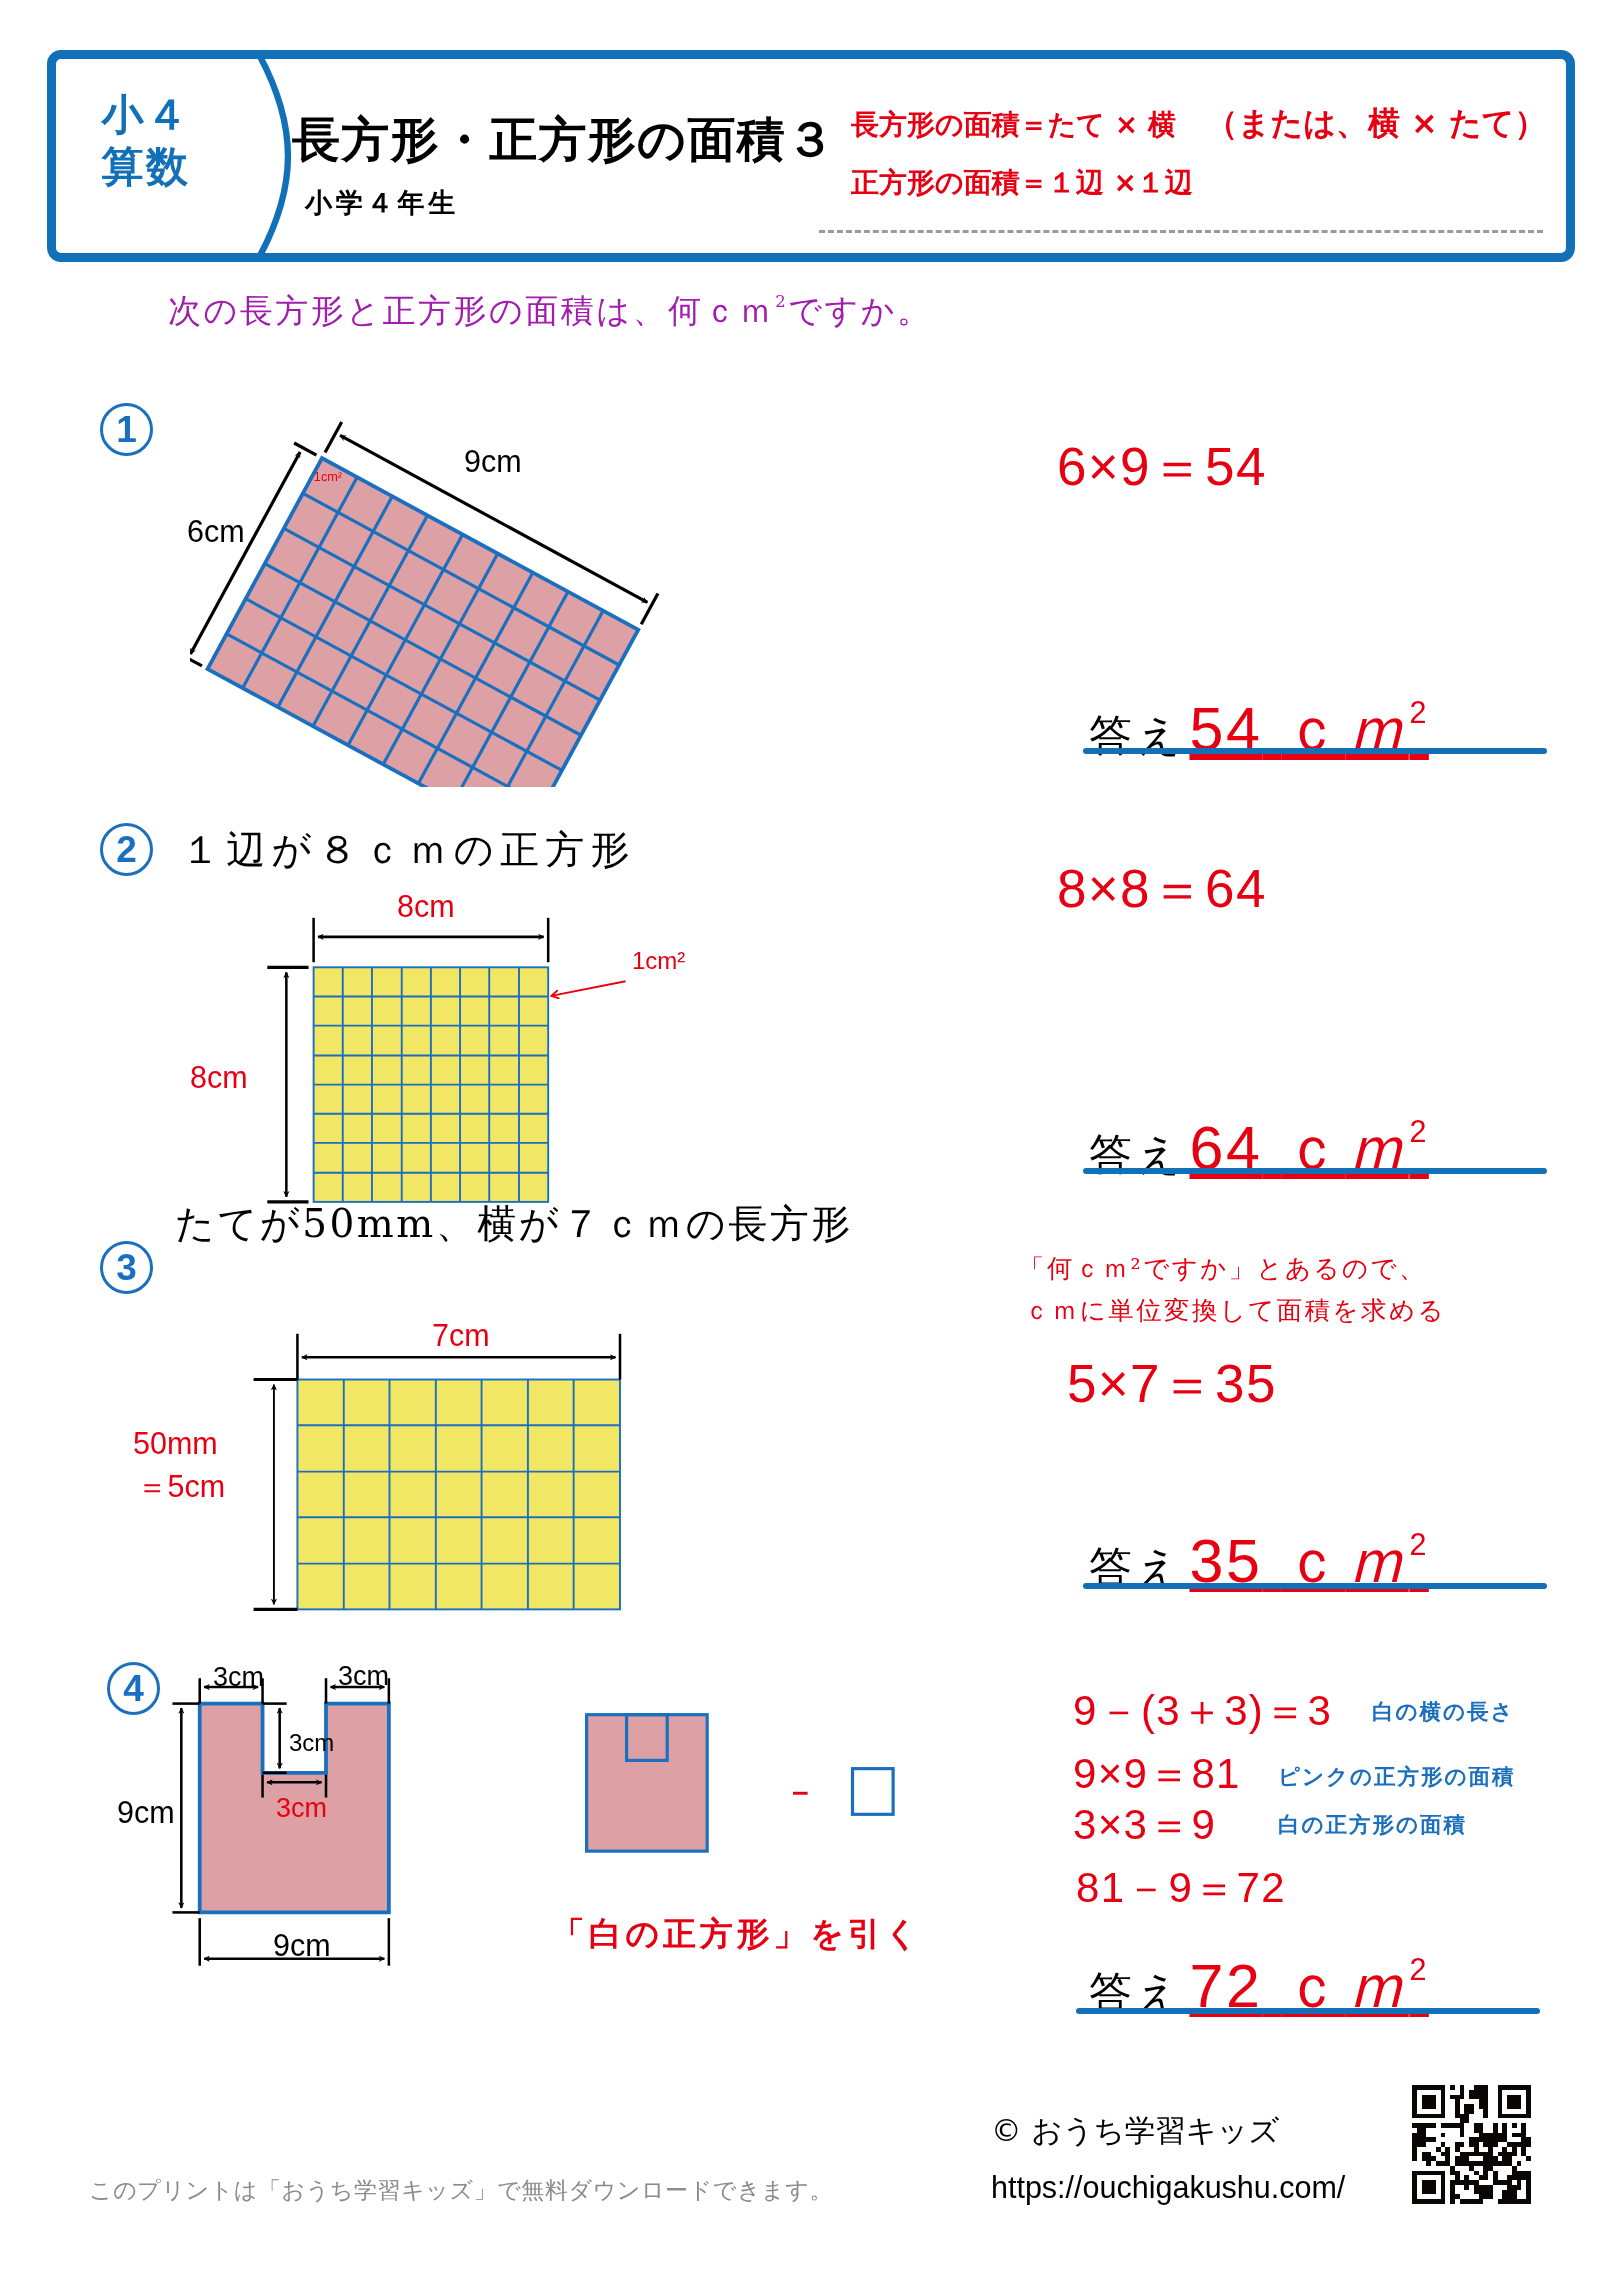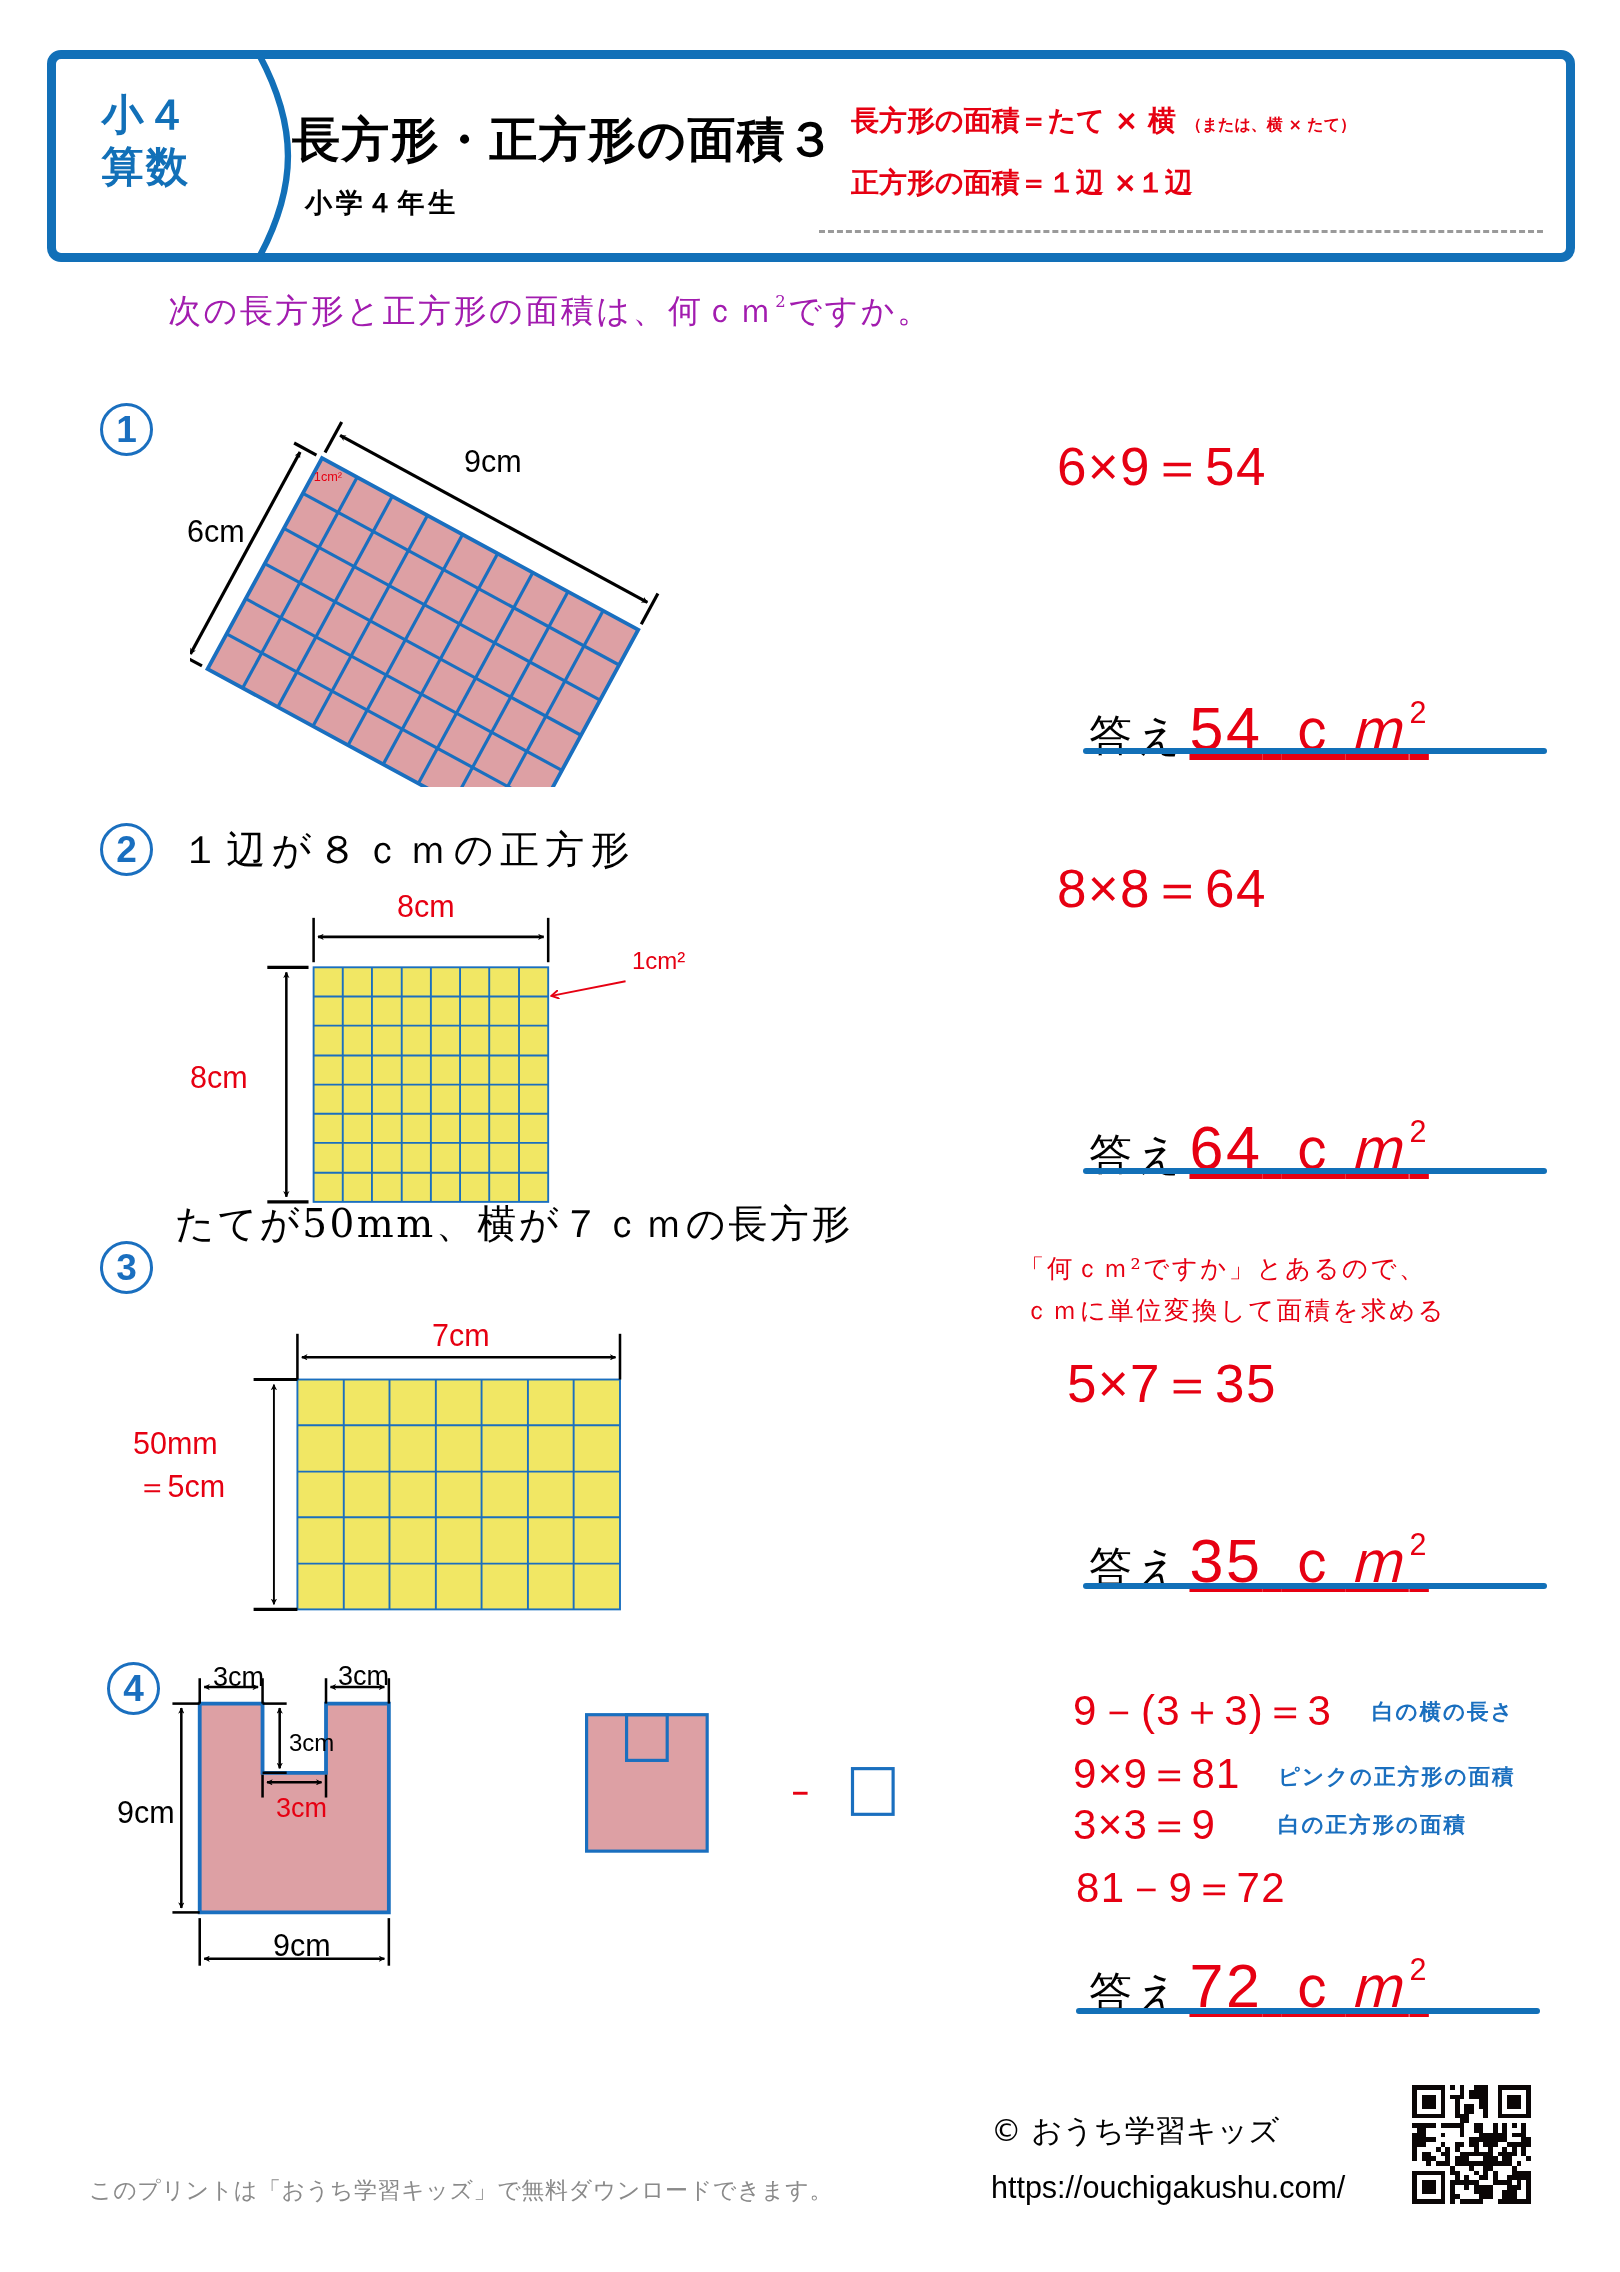--- a/index.html
+++ b/index.html
@@ -8,21 +8,21 @@
   .abs { position:absolute; }
   
   .header-box { left:47px; top:50px; width:1528px; height:212px;
                 border:9px solid #1270b8; border-radius:14px; box-sizing:border-box; background:#fff; }
   .header-curve { left:47px; top:50px; width:279px; height:212px; }
   .grade { left:95px; top:89px; width:102px; text-align:center; color:#1270b8;
            font-weight:bold; font-size:42px; line-height:52px; letter-spacing:2.5px; }
   .title { left:292px; top:108px; font-size:48px; font-weight:bold; color:#000; letter-spacing:1.3px; }
   .subtitle { left:305px; top:185px; font-size:27px; font-weight:bold; color:#000; letter-spacing:3.8px; }
   .formula1 { left:851px; top:102px; font-size:28px; color:#e60012; font-weight:bold; white-space:nowrap; }
-  .formula1 .paren { font-size:16px; }
+  .formula1 .paren { font-size:32px;margin-left:20px; }
   .formula2 { left:851px; top:164px; font-size:28px; color:#e60012; font-weight:bold; white-space:nowrap; }
   .dashline { left:819px; top:230px; width:724px; height:0; border-top:3.8px dashed #9a9a9a; }
   .instruction { left:168px; top:289px; font-size:33px; letter-spacing:2.5px; color:#a21caf;
                  font-family:"DejaVu Serif","Liberation Serif",serif; }
   sup.sq { font-size:0.5em; vertical-align:0.9em; margin-left:0.6px; }
 
   
   .pnum { width:53px; height:53px; border:3.2px solid #1a6fbf; border-radius:50%; box-sizing:border-box;
           color:#1a6fbf; font-size:37px; font-weight:bold; text-align:center; line-height:47px;
           font-family:"Liberation Sans",sans-serif; }
@@ -250,20 +250,21 @@
 <div class="abs dim" style="left:117px;top:1795px;">9cm</div>
 <div class="abs dim" style="left:273px;top:1928px;">9cm</div>
 
 <svg class="abs" style="left:559px;top:1702px;" width="356" height="165" viewBox="0 0 560 260">
   <rect x="43" y="20" width="190" height="215" fill="#dda0a4" stroke="#1a6fbf" stroke-width="5"></rect>
   <rect x="106" y="20" width="64" height="72" fill="none" stroke="#1a6fbf" stroke-width="5"></rect>
   <rect x="462" y="105" width="64" height="72" fill="#fff" stroke="#1a6fbf" stroke-width="5"></rect>
 </svg>
 <div class="abs" style="left:785px;top:1772px;font-size:30.5px;color:#e60012;font-weight:bold;">－</div>
 <div class="abs note-red-big" style="left:540px;top:1911px;width:394px;">
+  <div>「白の正方形」を引く</div>
 </div>
 
 <div class="abs calc sm" style="left:1073px;top:1683px;">9－(3＋3)＝3</div>
 <div class="abs note-blue" style="left:1372px;top:1697px;">白の横の長さ</div>
 <div class="abs calc sm" style="left:1073px;top:1746px;">9×9＝81</div>
 <div class="abs note-blue" style="left:1278px;top:1762px;">ピンクの正方形の面積</div>
 <div class="abs calc sm" style="left:1073px;top:1797px;">3×3＝9</div>
 <div class="abs note-blue" style="left:1278px;top:1810px;">白の正方形の面積</div>
 <div class="abs calc sm" style="left:1076px;top:1860px;">81－9＝72</div>
 

